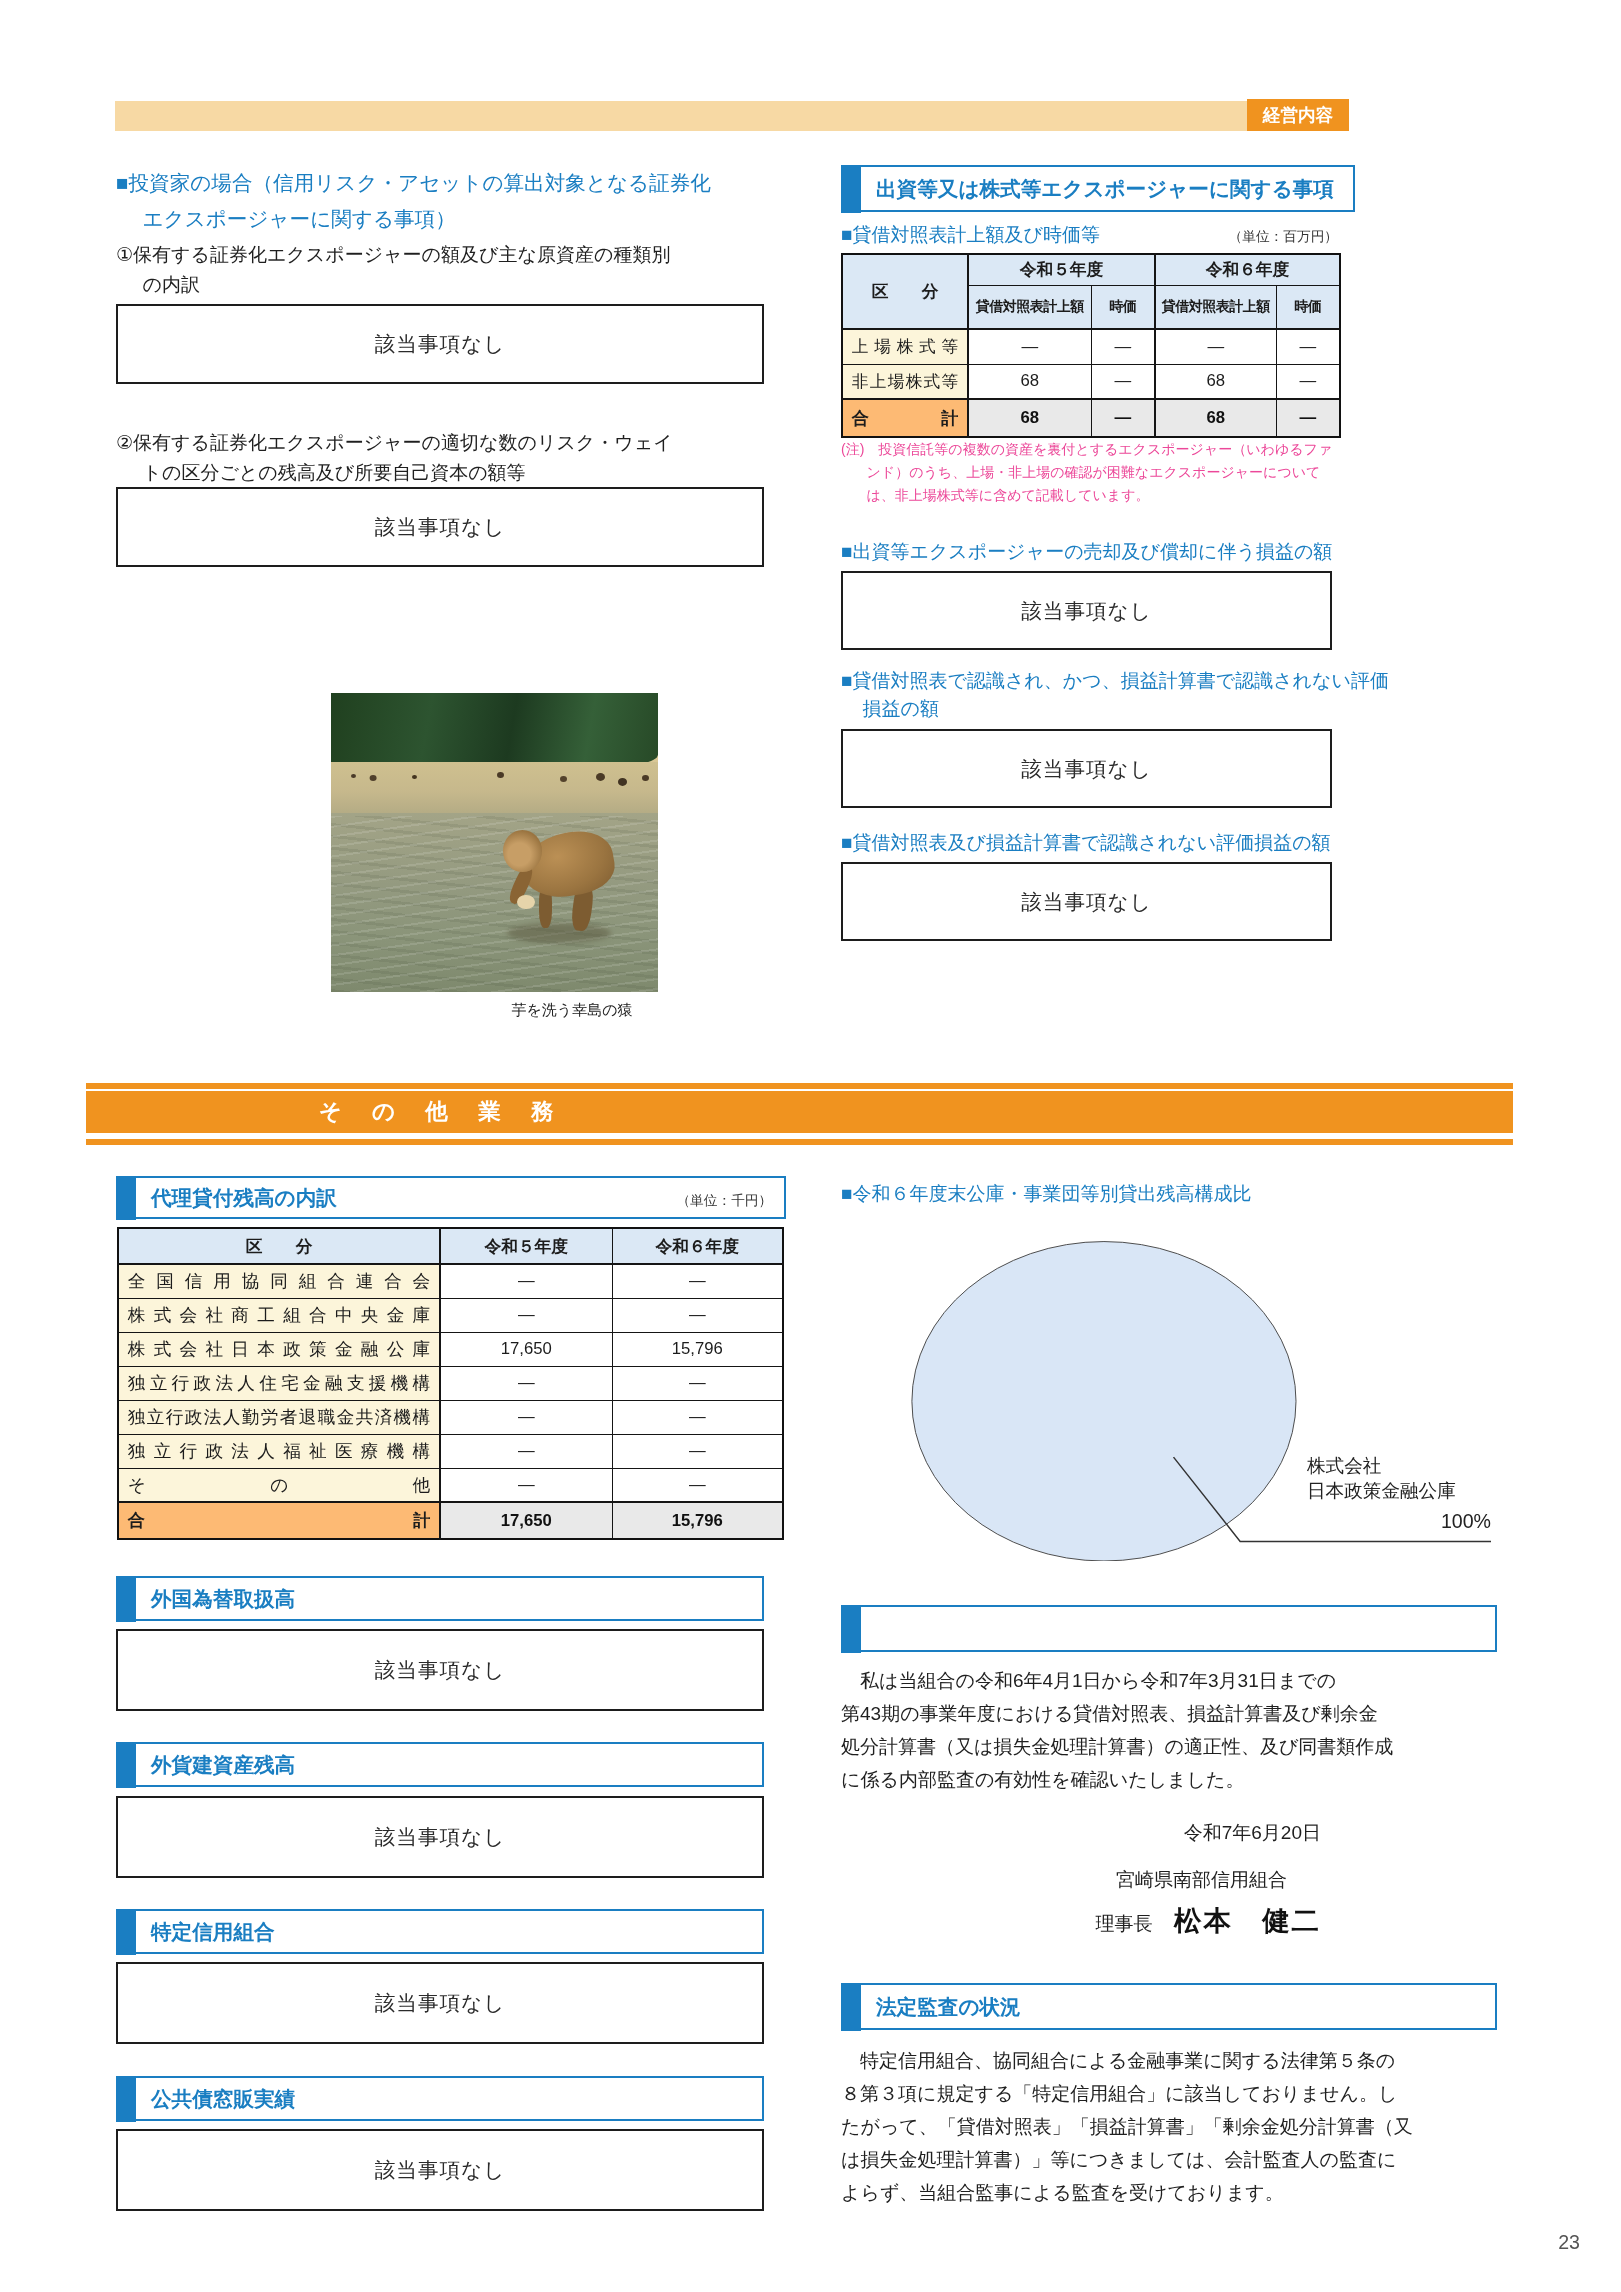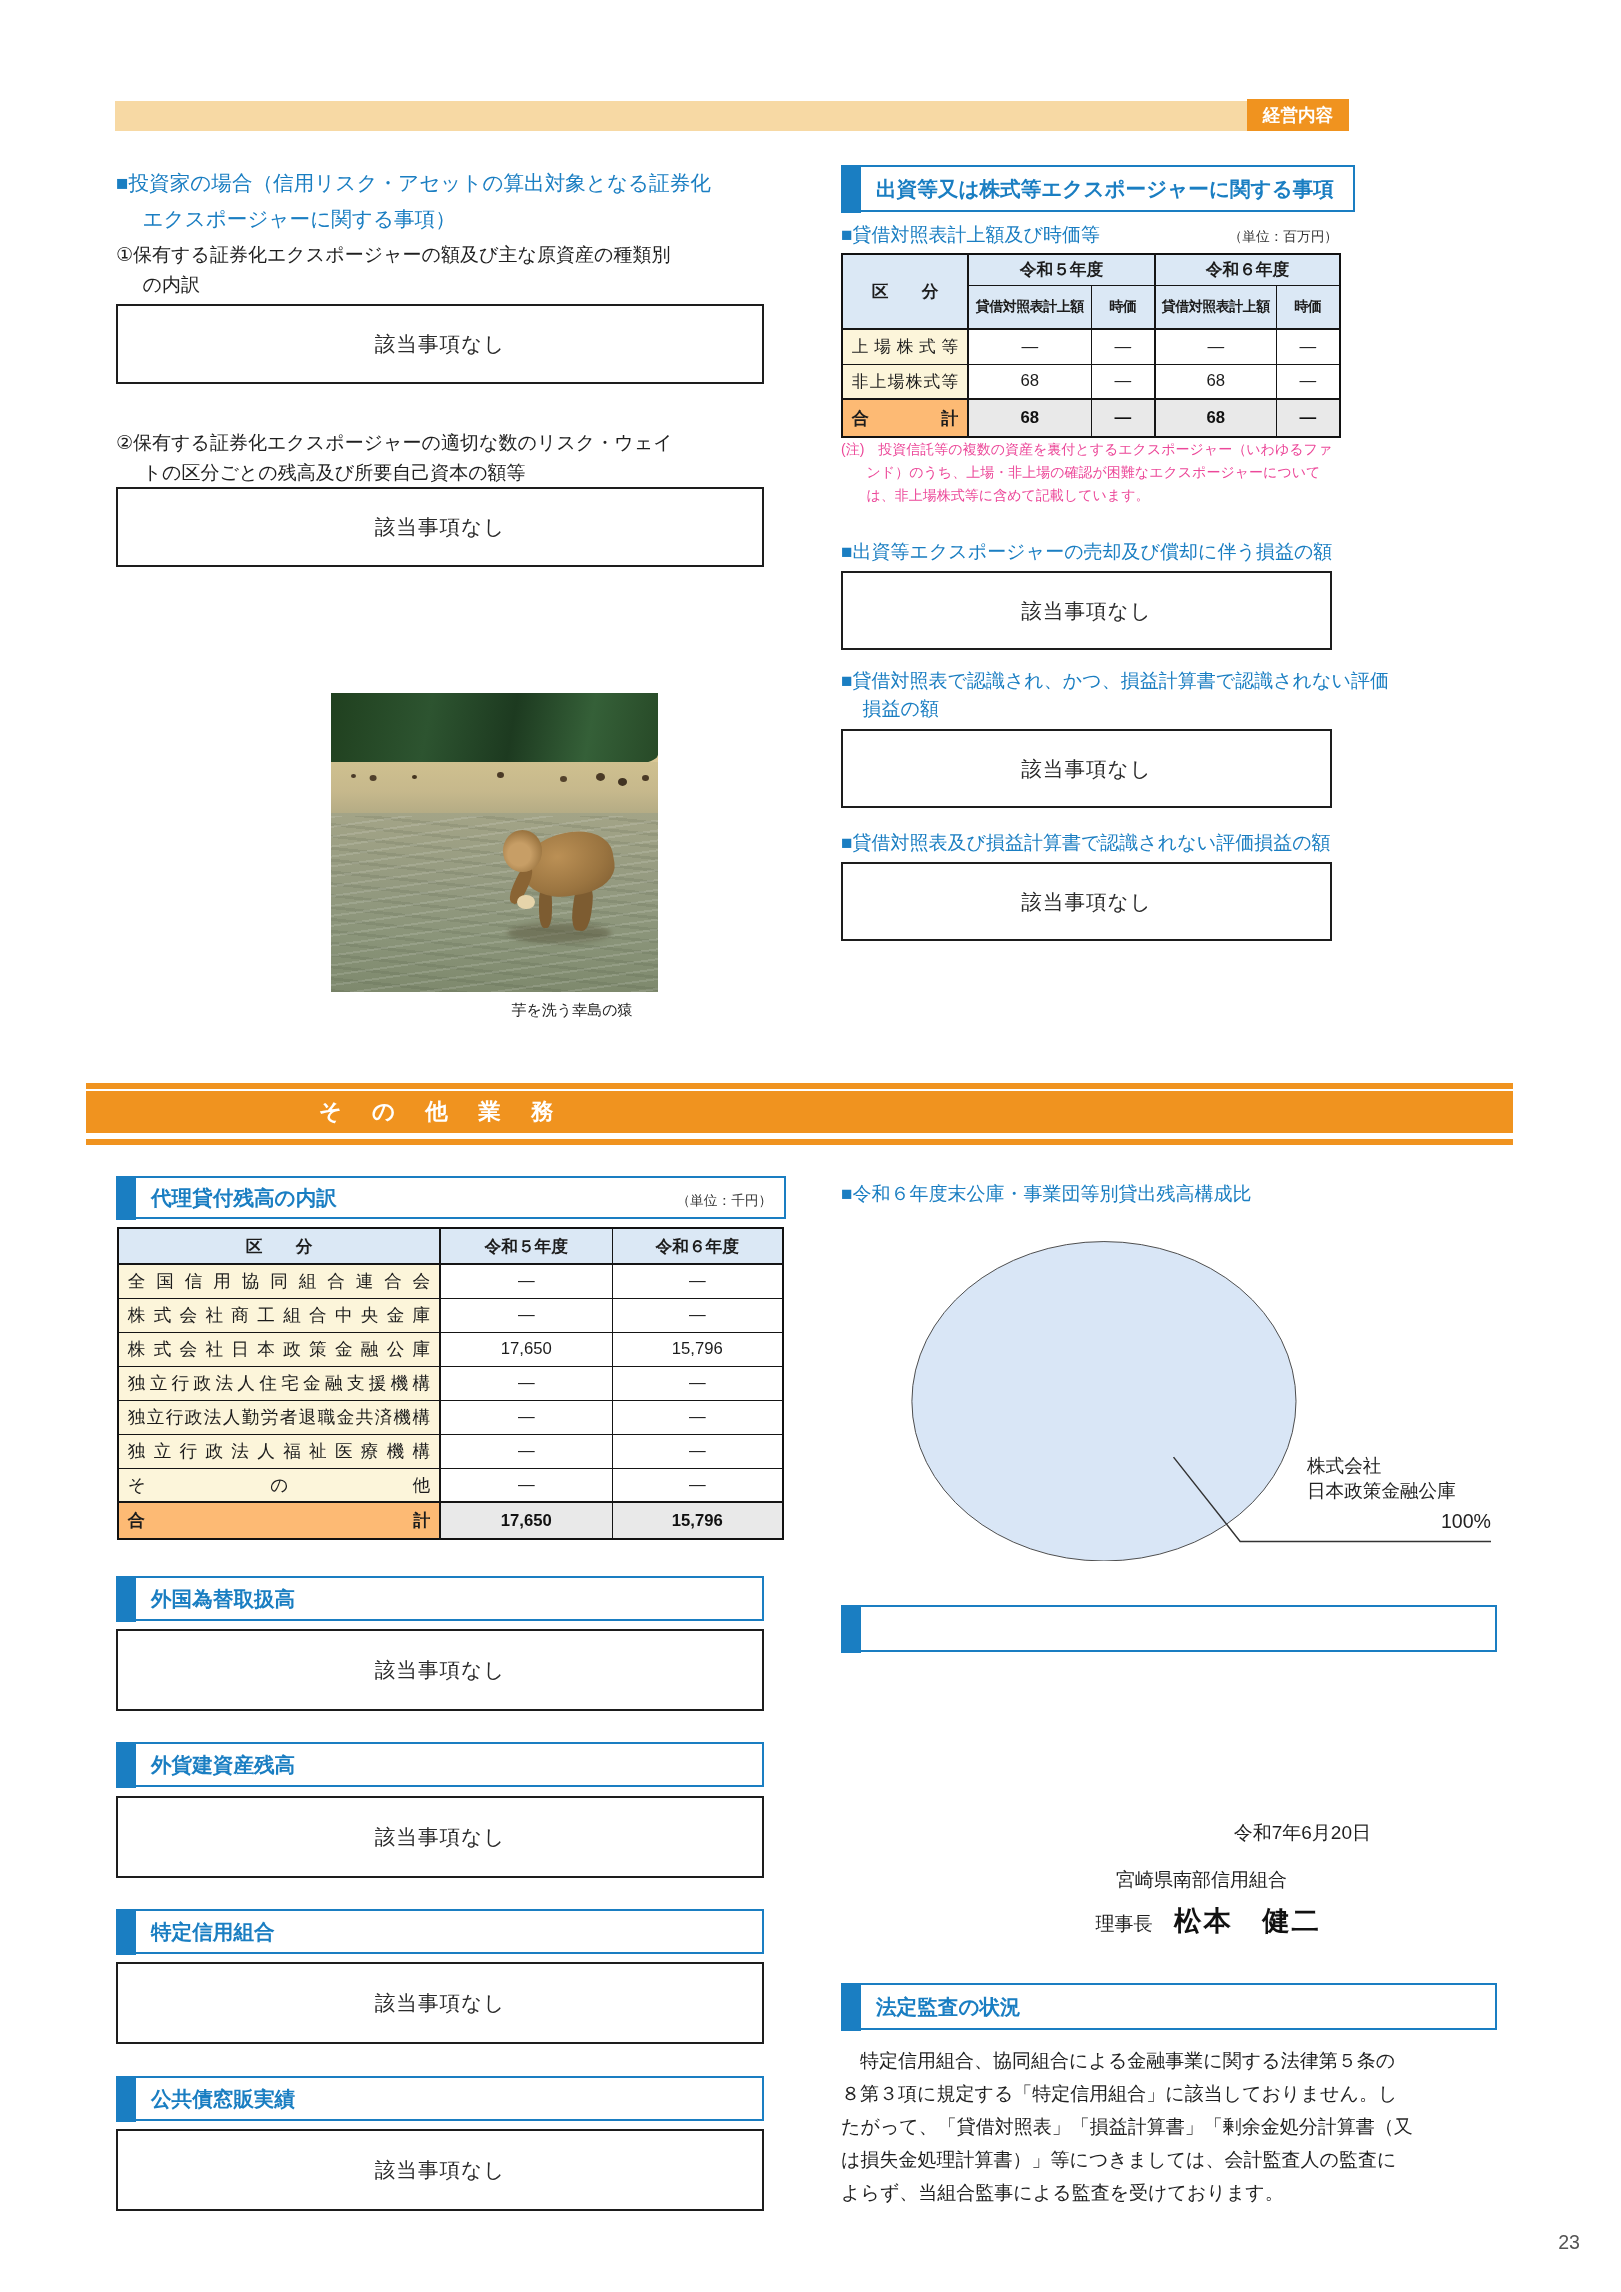--- a/index.html
+++ b/index.html
@@ -327,21 +327,27 @@
     <div class="sq"></div>
     <div class="sec-title">公共債窓販実績</div>
   </div>
   <div class="abs none-box" style="left:116px;top:2129px;width:644px;height:78px;">
     <span>該当事項なし</span>
   </div>
 
   <div class="abs sec-header" style="left:841px;top:1605px;width:652px;height:43px;">
     <div class="sq"></div>
   </div>
-  <div class="abs right-align" style="left:891px;top:1820px;width:480px;">令和7年6月20日</div>
+  <div class="abs para" style="left:841px;top:1664px;width:652px;">
+    <div>　私は当組合の令和6年4月1日から令和7年3月31日までの</div>
+    <div>第43期の事業年度における貸借対照表、損益計算書及び剰余金</div>
+    <div>処分計算書（又は損失金処理計算書）の適正性、及び同書類作成</div>
+    <div>に係る内部監査の有効性を確認いたしました。</div>
+  </div>
+  <div class="abs right-align" style="left:841px;top:1820px;width:480px;">令和7年6月20日</div>
   <div class="abs right-align" style="left:841px;top:1867px;width:446px;">宮崎県南部信用組合</div>
   <div class="abs sign-row" style="left:841px;top:1903px;width:480px;">
     <span class="sign-role">理事長</span>
     <span class="sign-name">松本　健二</span>
   </div>
 
   <div class="abs sec-header" style="left:841px;top:1983px;width:652px;height:43px;">
     <div class="sq"></div>
     <div class="sec-title">法定監査の状況</div>
   </div>

